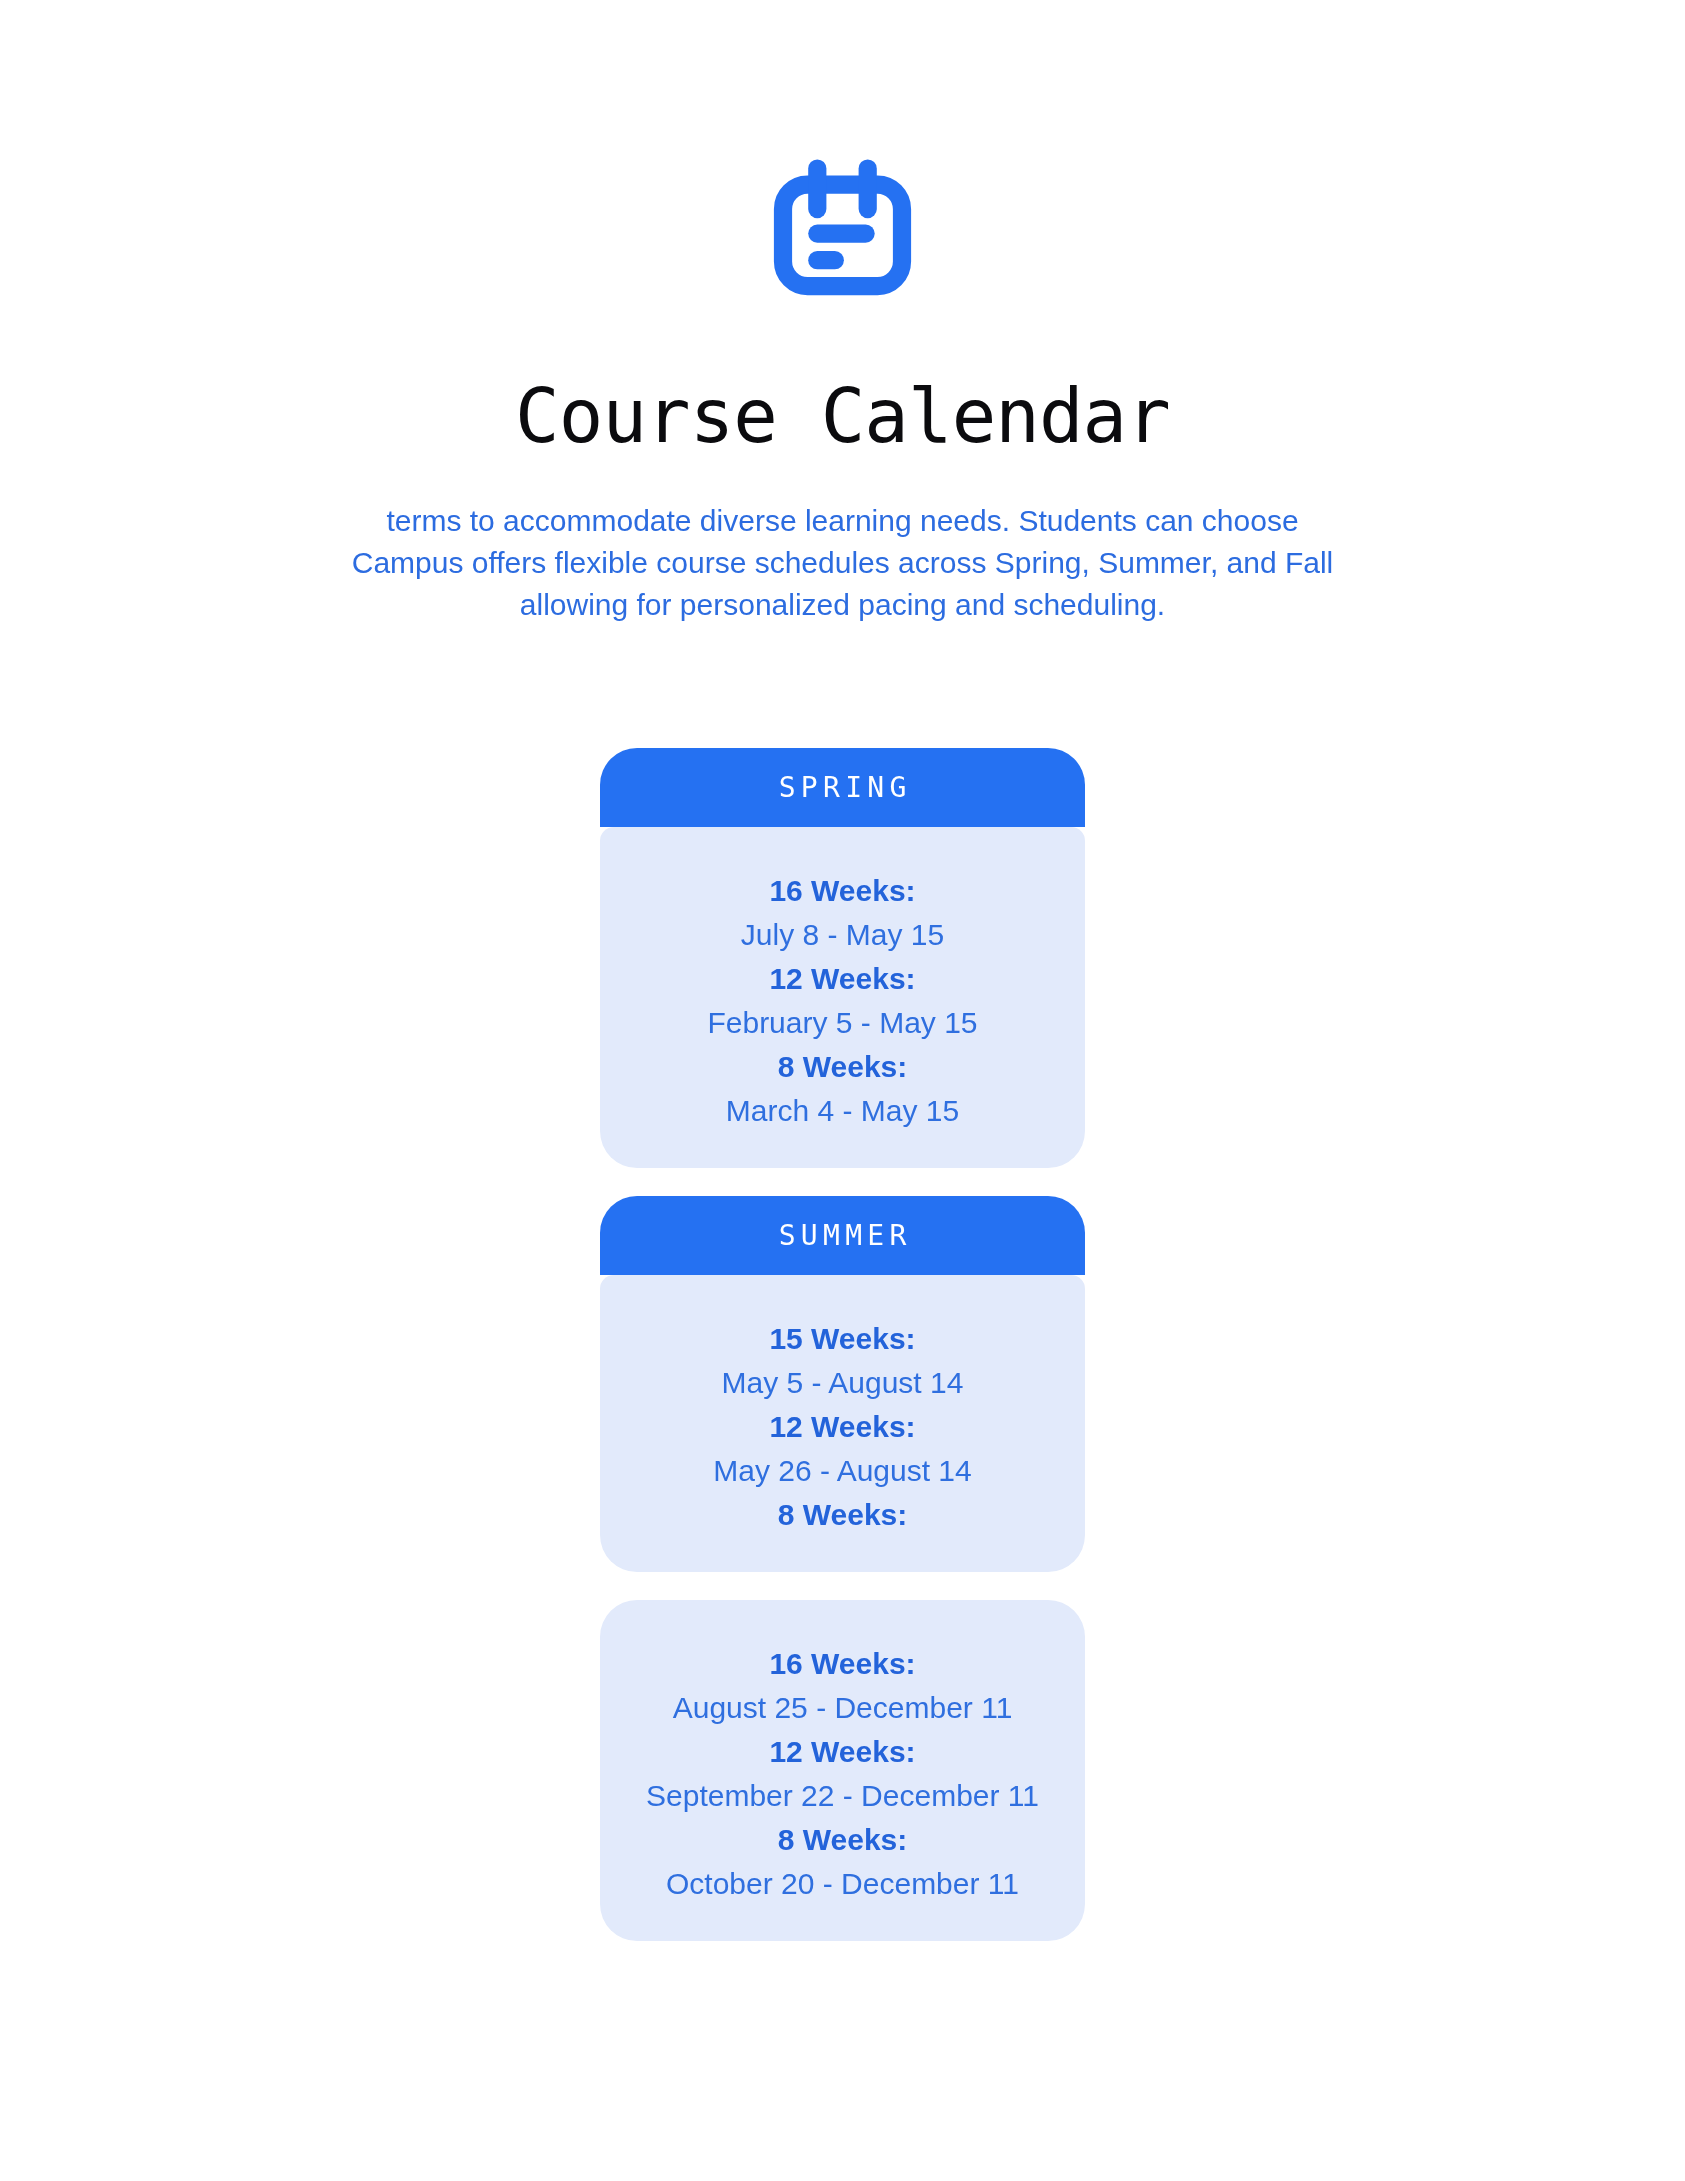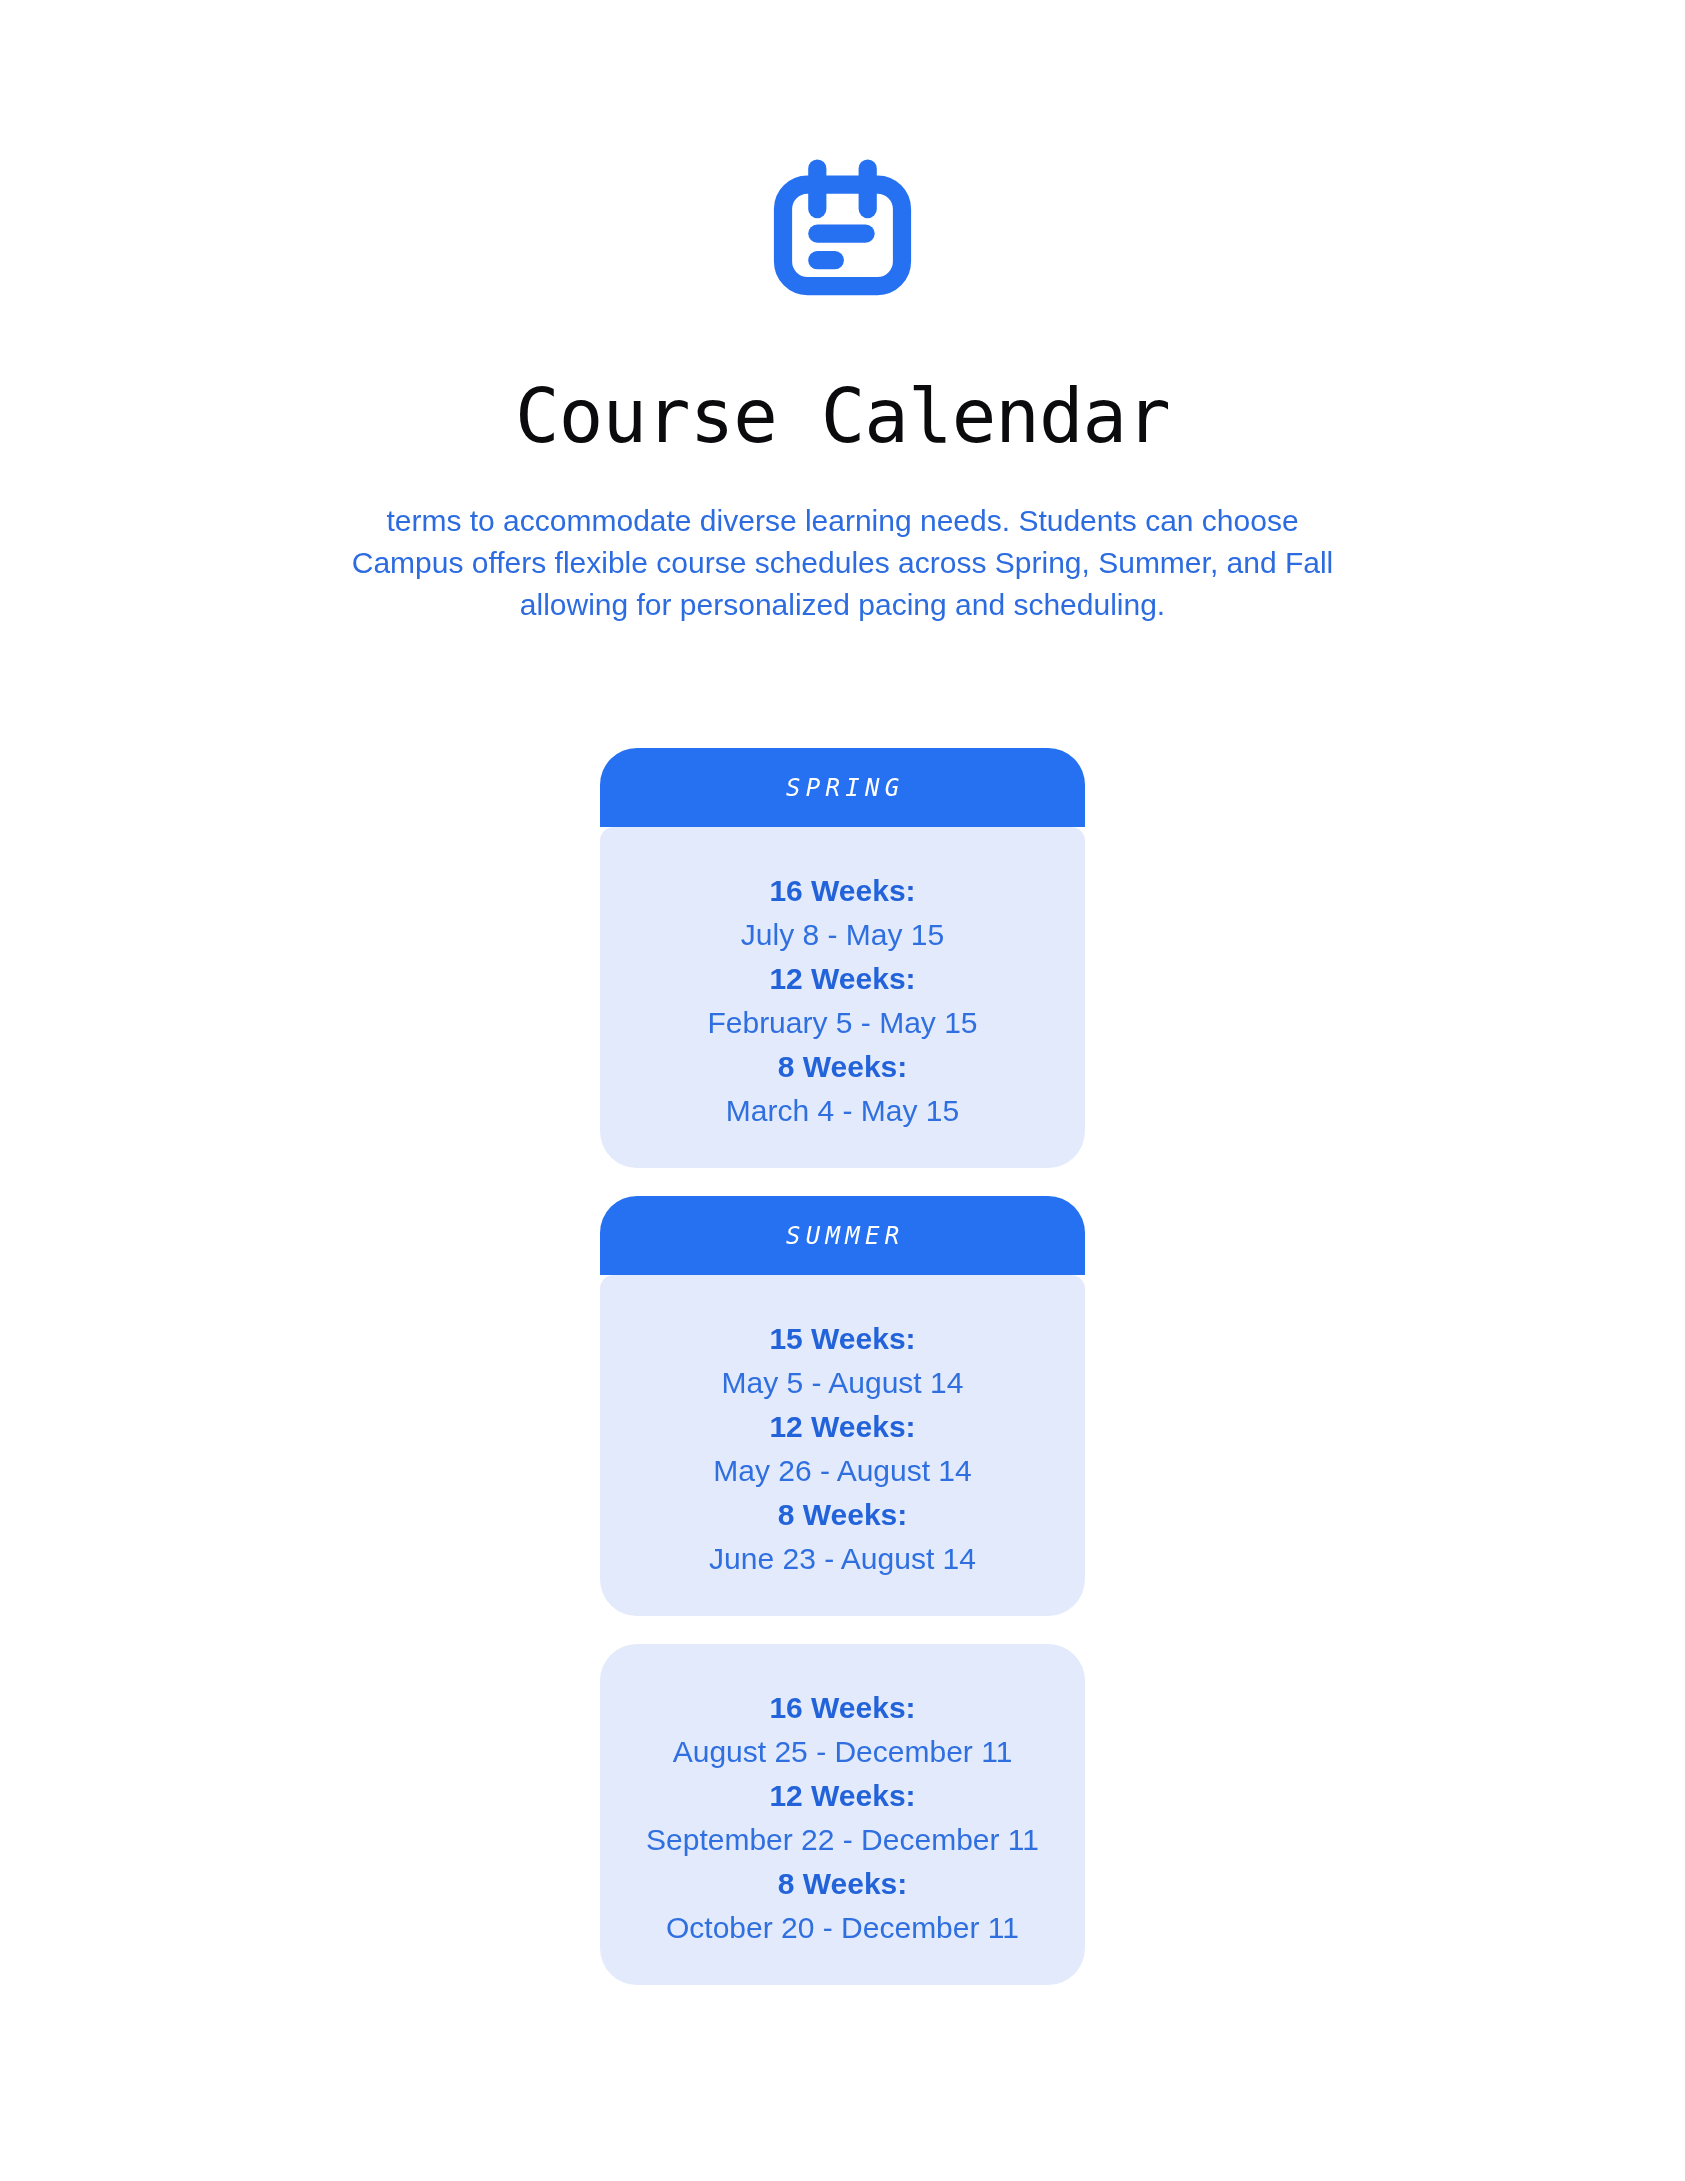--- a/index.html
+++ b/index.html
@@ -52,25 +52,24 @@
   .card.last{margin-bottom:0;}
   .card-head{
     height:79px;
     background:var(--accent);
     display:flex;align-items:center;justify-content:center;
   }
   .card-head h2{
     margin:0;
     font-family:"DejaVu Sans Mono",monospace;
     font-weight:500;
-    font-size:24px;
+    font-size:28px;
     letter-spacing:5.3px;
     text-indent:5.3px;
     color:var(--header-text-color);
-    font-style:italic;
   }
   .card-body{
     background:var(--card-bg);
     padding:42px 17.6px 35px;
     text-align:center;
     border-radius:14px;
   }
   .card-body p{margin:0;font-size:30px;line-height:44px;}
   .wk{font-weight:700;color:var(--label-color);}
   .dt{color:var(--date-color);}
@@ -115,21 +114,20 @@
   <section class="card">
     <header class="card-head">
       <h2>SUMMER</h2>
     </header>
     <div class="card-body">
       <p class="wk">15 Weeks:</p>
       <p class="dt">May 5 - August 14</p>
       <p class="wk">12 Weeks:</p>
       <p class="dt">May 26 - August 14</p>
       <p class="wk">8 Weeks:</p>
-      <p class="dt">June 23 - August 14</p>
     </div>
   </section>
 
   <section class="card last">
     <div class="card-body">
       <p class="wk">16 Weeks:</p>
       <p class="dt">August 25 - December 11</p>
       <p class="wk">12 Weeks:</p>
       <p class="dt">September 22 - December 11</p>
       <p class="wk">8 Weeks:</p>

